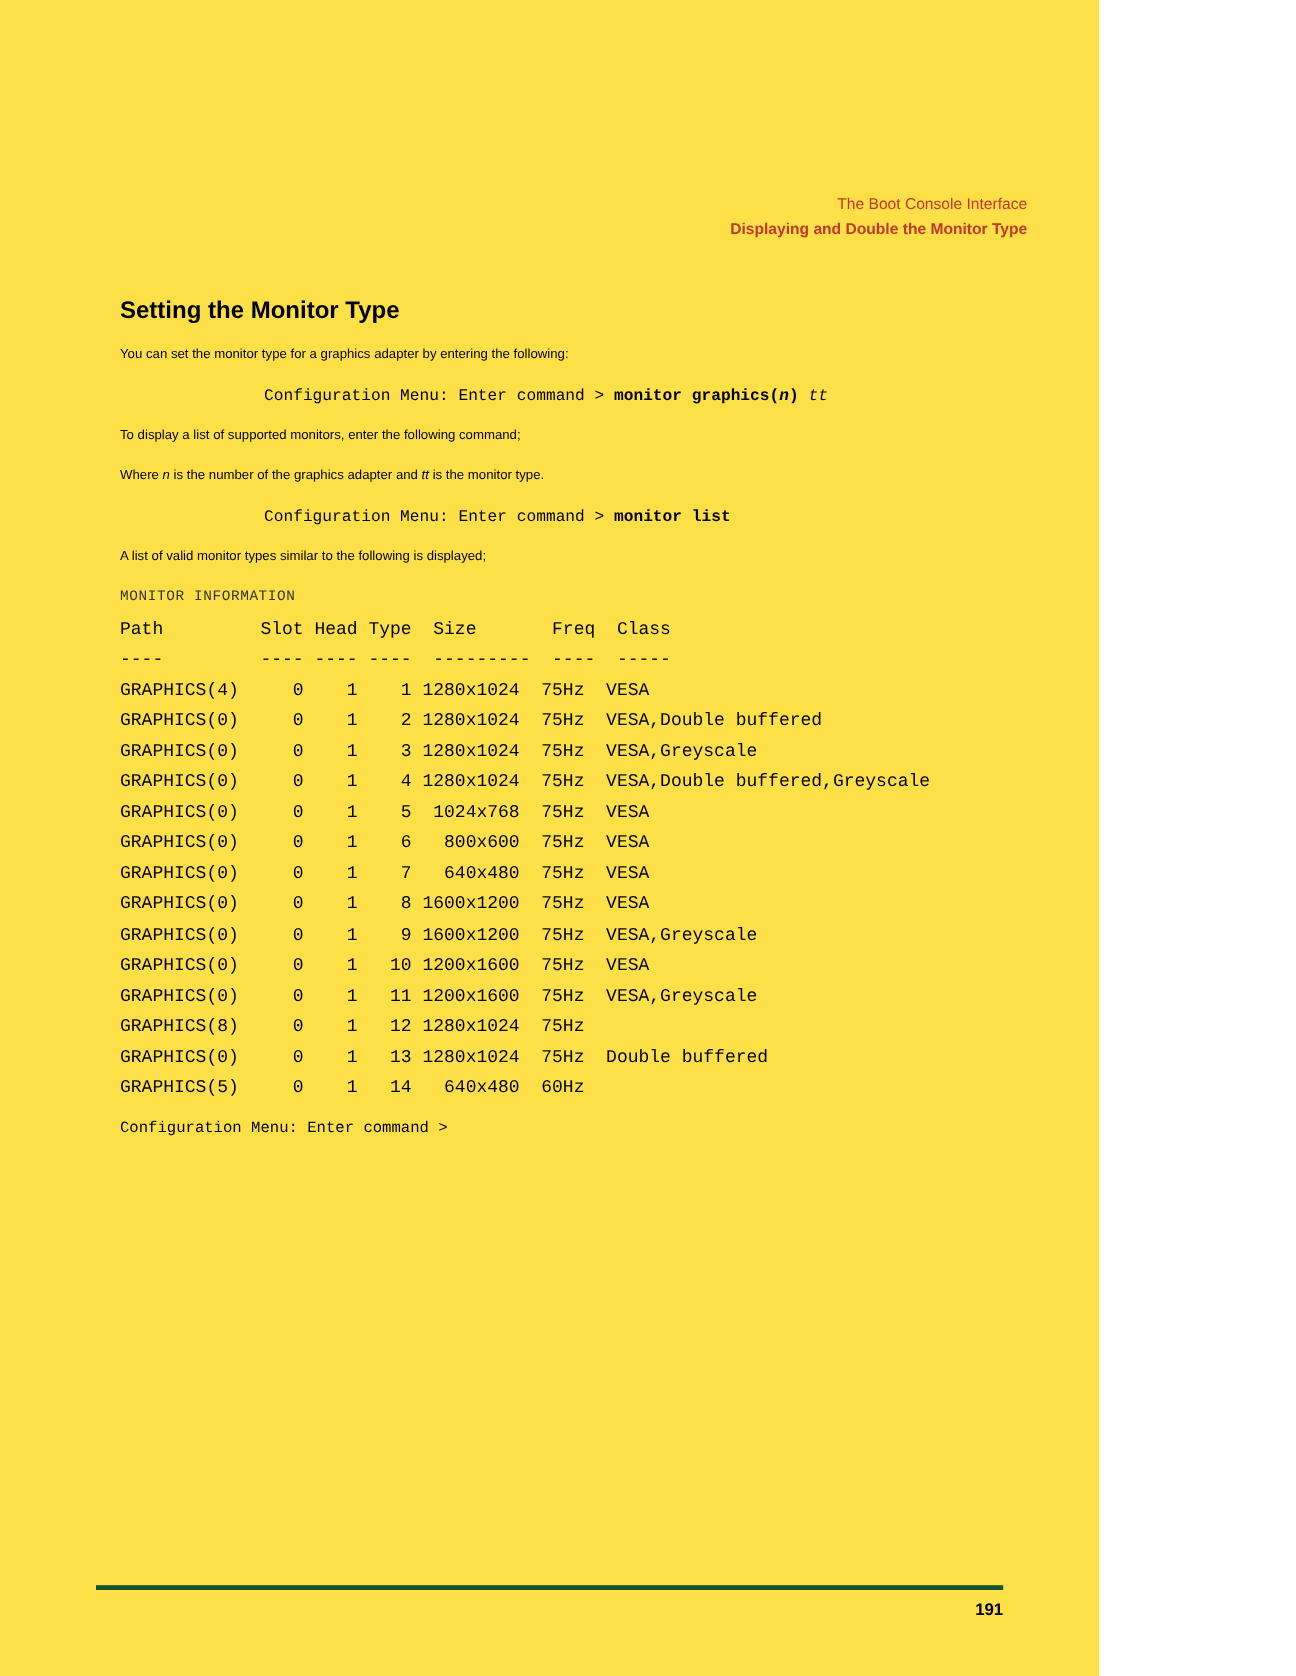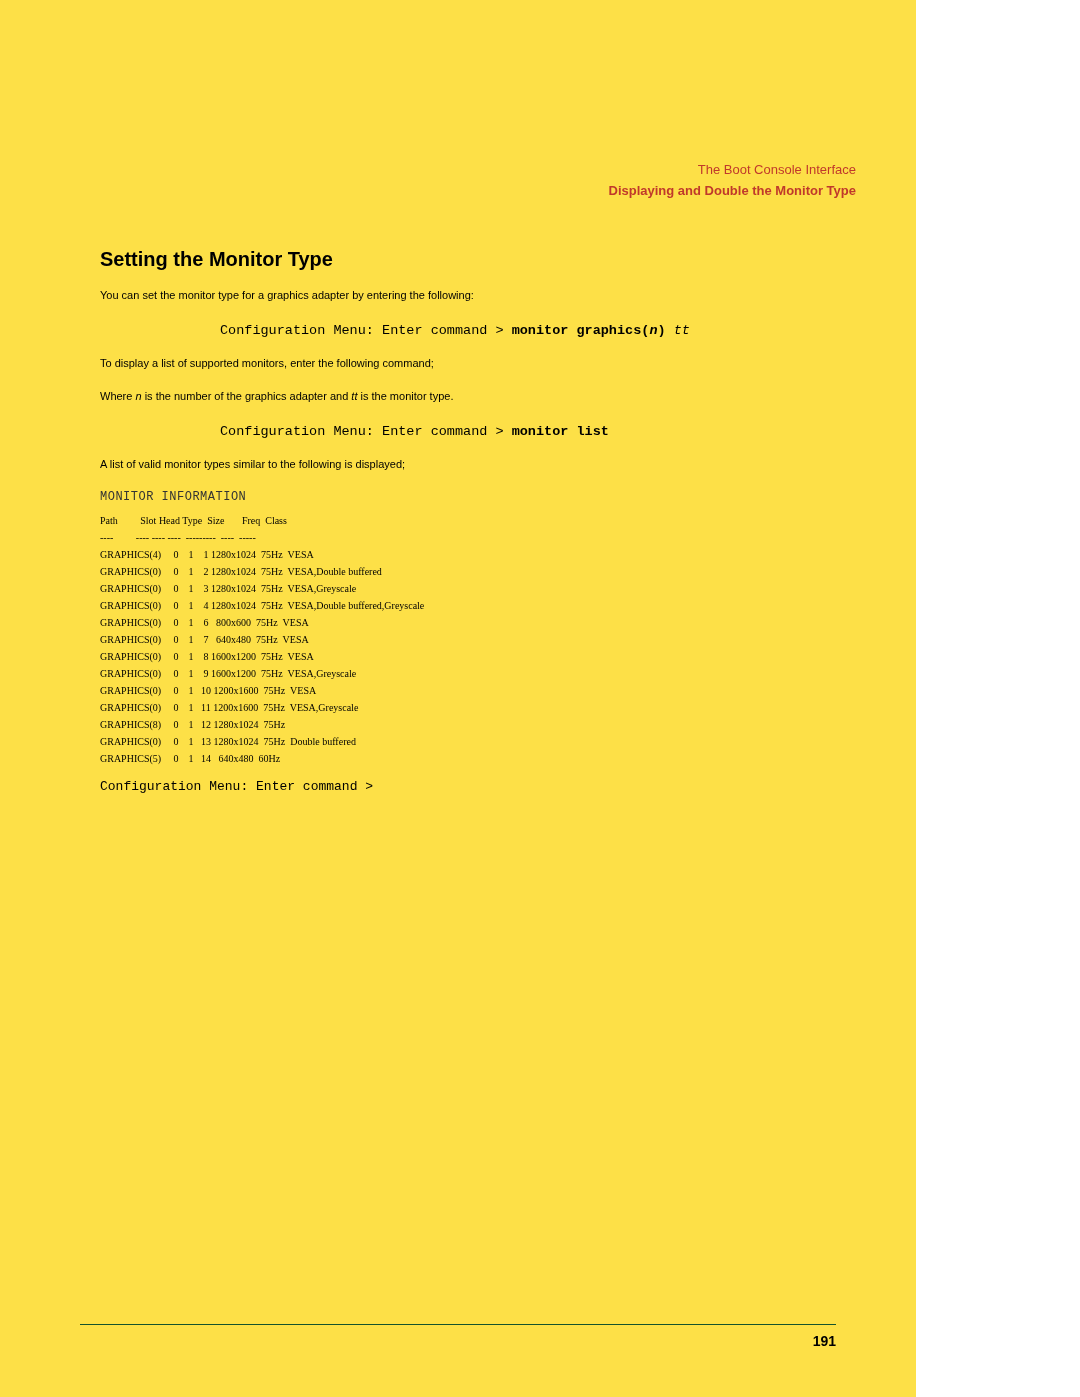--- a/index.html
+++ b/index.html
@@ -85,22 +85,22 @@
 
     .monitor-info-header {
       font-family: "Courier New", Courier, monospace;
       font-size: 12px;
       letter-spacing: 0.5px;
       margin: 14px 0 8px 0;
       color: #333;
     }
 
     .monitor-table {
-      font-family: Liberation Serif, serif;
-      font-size: 10px;
+      font-family: Liberation Mono, monospace;
+      font-size: 15px;
       line-height: 1.7;
       margin-left: 0;
       margin-top: 8px;
     }
 
     .monitor-table .table-row {
       white-space: pre;
     }
 
     .prompt-line {
@@ -108,21 +108,21 @@
       font-size: 13px;
       margin-top: 12px;
     }
 
     
     .footer {
       position: absolute;
       bottom: 48px;
       left: 80px;
       right: 80px;
-      border-top: 1px solid #14532d;
+      border-top: 4px solid #14532d;
       padding-top: 8px;
       display: flex;
       justify-content: flex-end;
     }
 
     .page-number {
       font-family: Arial, sans-serif;
       font-size: 14px;
       font-weight: bold;
       color: #000;
@@ -163,20 +163,21 @@
     <div class="monitor-info-header">MONITOR INFORMATION</div>
 
     <div class="monitor-table">
       <div class="table-row">Path         Slot Head Type  Size       Freq  Class</div>
       <div class="table-row">----         ---- ---- ----  ---------  ----  -----</div>
       <div id="table-body">
           <div class="table-row">GRAPHICS(4)     0    1    1 1280x1024  75Hz  VESA</div>
           <div class="table-row">GRAPHICS(0)     0    1    2 1280x1024  75Hz  VESA,Double buffered</div>
           <div class="table-row">GRAPHICS(0)     0    1    3 1280x1024  75Hz  VESA,Greyscale</div>
           <div class="table-row">GRAPHICS(0)     0    1    4 1280x1024  75Hz  VESA,Double buffered,Greyscale</div>
+          <div class="table-row">GRAPHICS(0)     0    1    5  1024x768  75Hz  VESA</div>
           <div class="table-row">GRAPHICS(0)     0    1    6   800x600  75Hz  VESA</div>
           <div class="table-row">GRAPHICS(0)     0    1    7   640x480  75Hz  VESA</div>
           <div class="table-row">GRAPHICS(0)     0    1    8 1600x1200  75Hz  VESA</div>
           <div class="table-row">GRAPHICS(0)     0    1    9 1600x1200  75Hz  VESA,Greyscale</div>
           <div class="table-row">GRAPHICS(0)     0    1   10 1200x1600  75Hz  VESA</div>
           <div class="table-row">GRAPHICS(0)     0    1   11 1200x1600  75Hz  VESA,Greyscale</div>
           <div class="table-row">GRAPHICS(8)     0    1   12 1280x1024  75Hz</div>
           <div class="table-row">GRAPHICS(0)     0    1   13 1280x1024  75Hz  Double buffered</div>
           <div class="table-row">GRAPHICS(5)     0    1   14   640x480  60Hz</div>
         </div>

